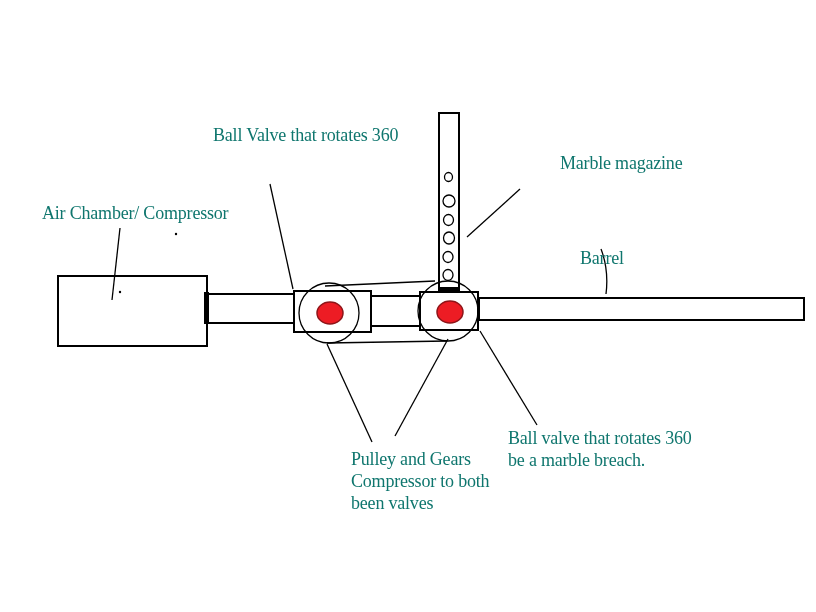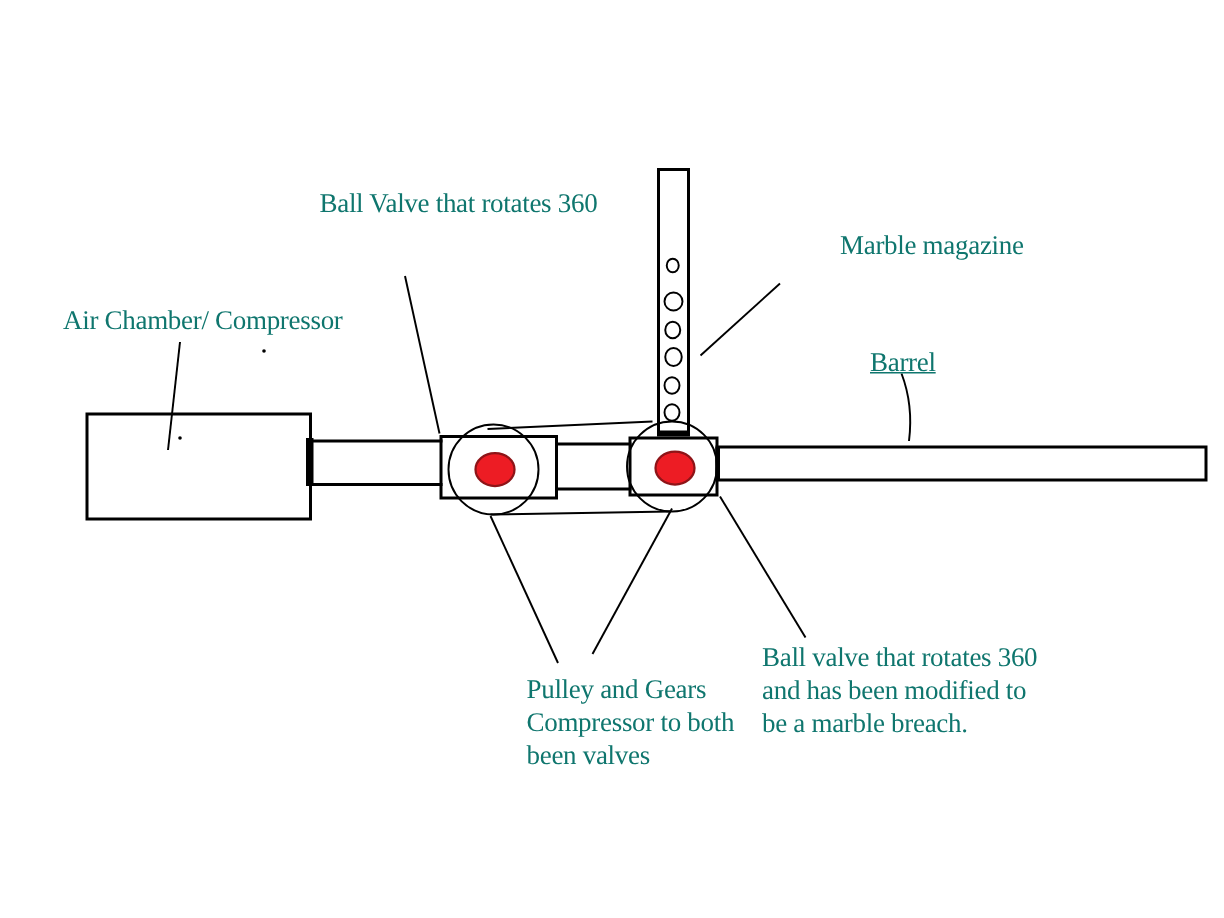--- a/index.html
+++ b/index.html
@@ -77,27 +77,26 @@
     <circle cx="176" cy="234" r="1.2" fill="#000"></circle>
     <circle cx="120" cy="292" r="1.2" fill="#000"></circle>
   </svg>
 
   <div class="lbl" style="left:213px;top:124px;">Ball Valve that rotates 360</div>
 
   <div class="lbl" style="left:42px;top:154px;margin-top:48px;">Air Chamber/ Compressor</div>
 
   <div class="lbl" style="left:520px;top:152px;margin-left:40px;">Marble magazine</div>
 
-  <div class="lbl" style="left:580px;top:230px;text-decoration:underline;">Barrel</div>
+  <div class="lbl" style="left:580px;top:247px;">Barrel</div>
 
   <div class="lbl" style="left:351px;top:448px;font-family:Liberation Serif, serif;">
     <div>Pulley and Gears</div>
     <div>Compressor to both</div>
     <div>been valves</div>
   </div>
 
   <div class="lbl" style="left:508px;top:427px;">
     <div>Ball valve that rotates 360</div>
-    <div>and has been modified to</div>
     <div>be a marble breach.</div>
   </div>
 
 </div>
 
 </body></html>

